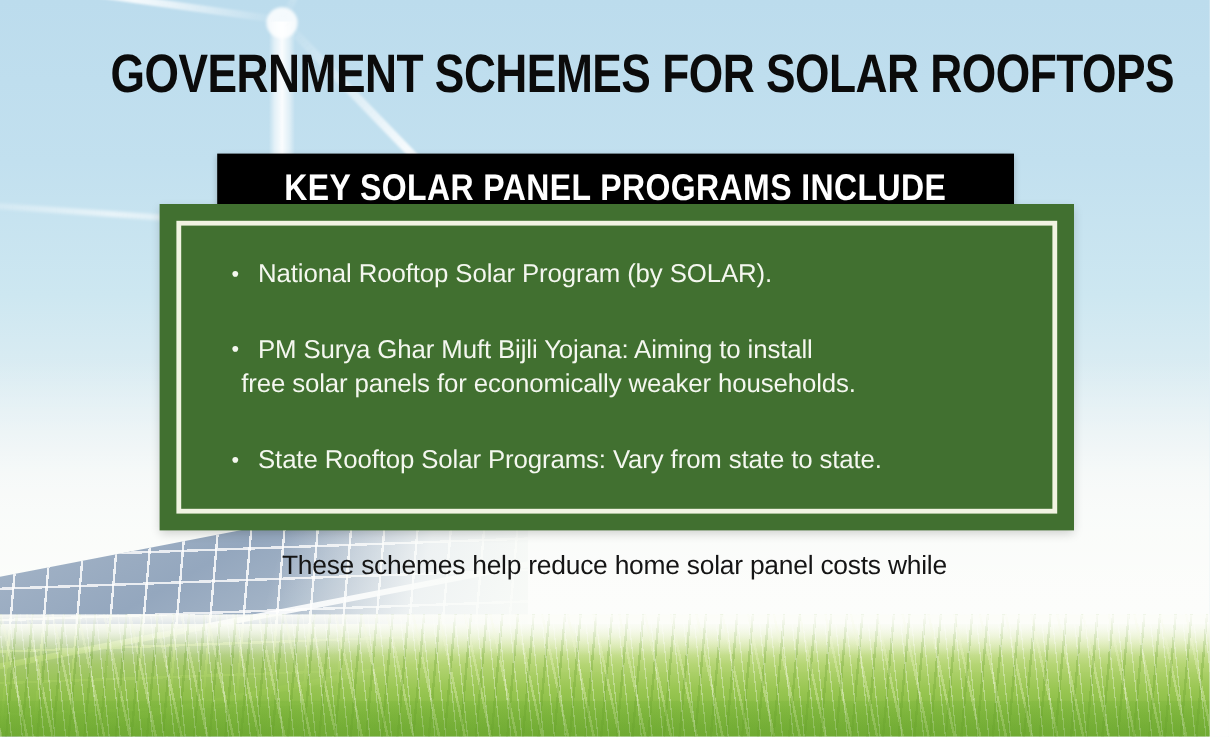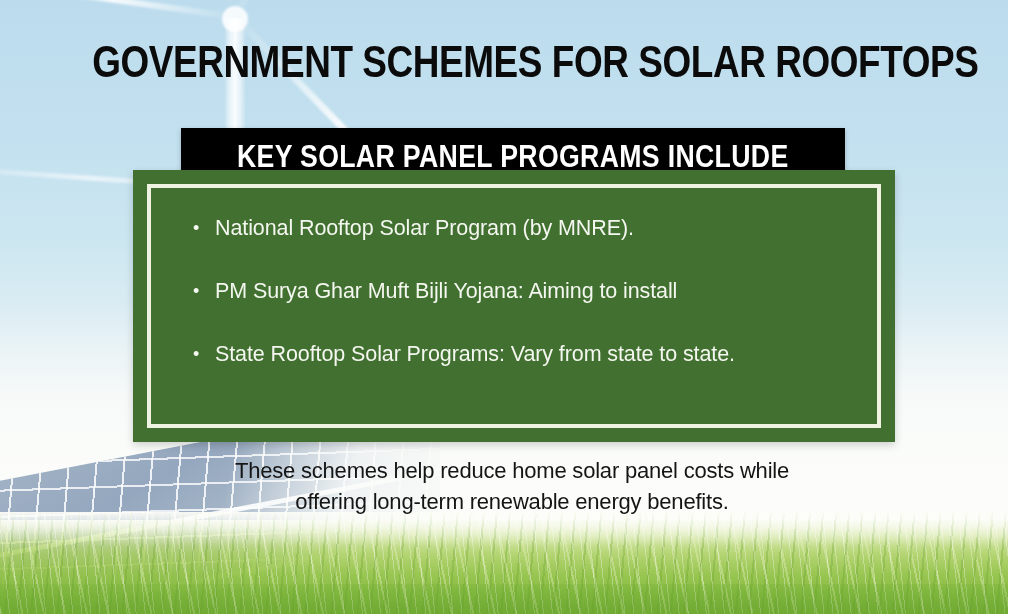--- a/index.html
+++ b/index.html
@@ -305,39 +305,39 @@
     <span class="red-banner-text">KEY SOLAR PANEL PROGRAMS INCLUDE</span>
   </div>
 
   <div class="green-box">
     <div class="green-inner-border"></div>
     <ul class="bullet-list">
 
       <li class="bullet-item b-item-1">
         <span class="bullet-dot">•</span>
         <span class="bullet-text">
-          <span class="bullet-line-a">National Rooftop Solar Program (by MNRE).</span>
+          <span class="bullet-line-a">National Rooftop Solar Program (by SOLAR).</span>
         </span>
       </li>
 
       <li class="bullet-item b-item-2">
         <span class="bullet-dot">•</span>
         <span class="bullet-text">
           <span class="bullet-line-a">PM Surya Ghar Muft Bijli Yojana: Aiming to install</span>
+          <span class="bullet-line-2">free solar panels for economically weaker households.</span>
         </span>
       </li>
 
       <li class="bullet-item b-item-3">
         <span class="bullet-dot">•</span>
         <span class="bullet-text">
           <span class="bullet-line-a">State Rooftop Solar Programs: Vary from state to state.</span>
         </span>
       </li>
 
     </ul>
   </div>
 
   <div class="caption">
     <span class="caption-line">These schemes help reduce home solar panel costs while</span>
-    <span class="caption-line">offering long-term renewable energy benefits.</span>
   </div>
 
 </div>
 
 </body></html>

